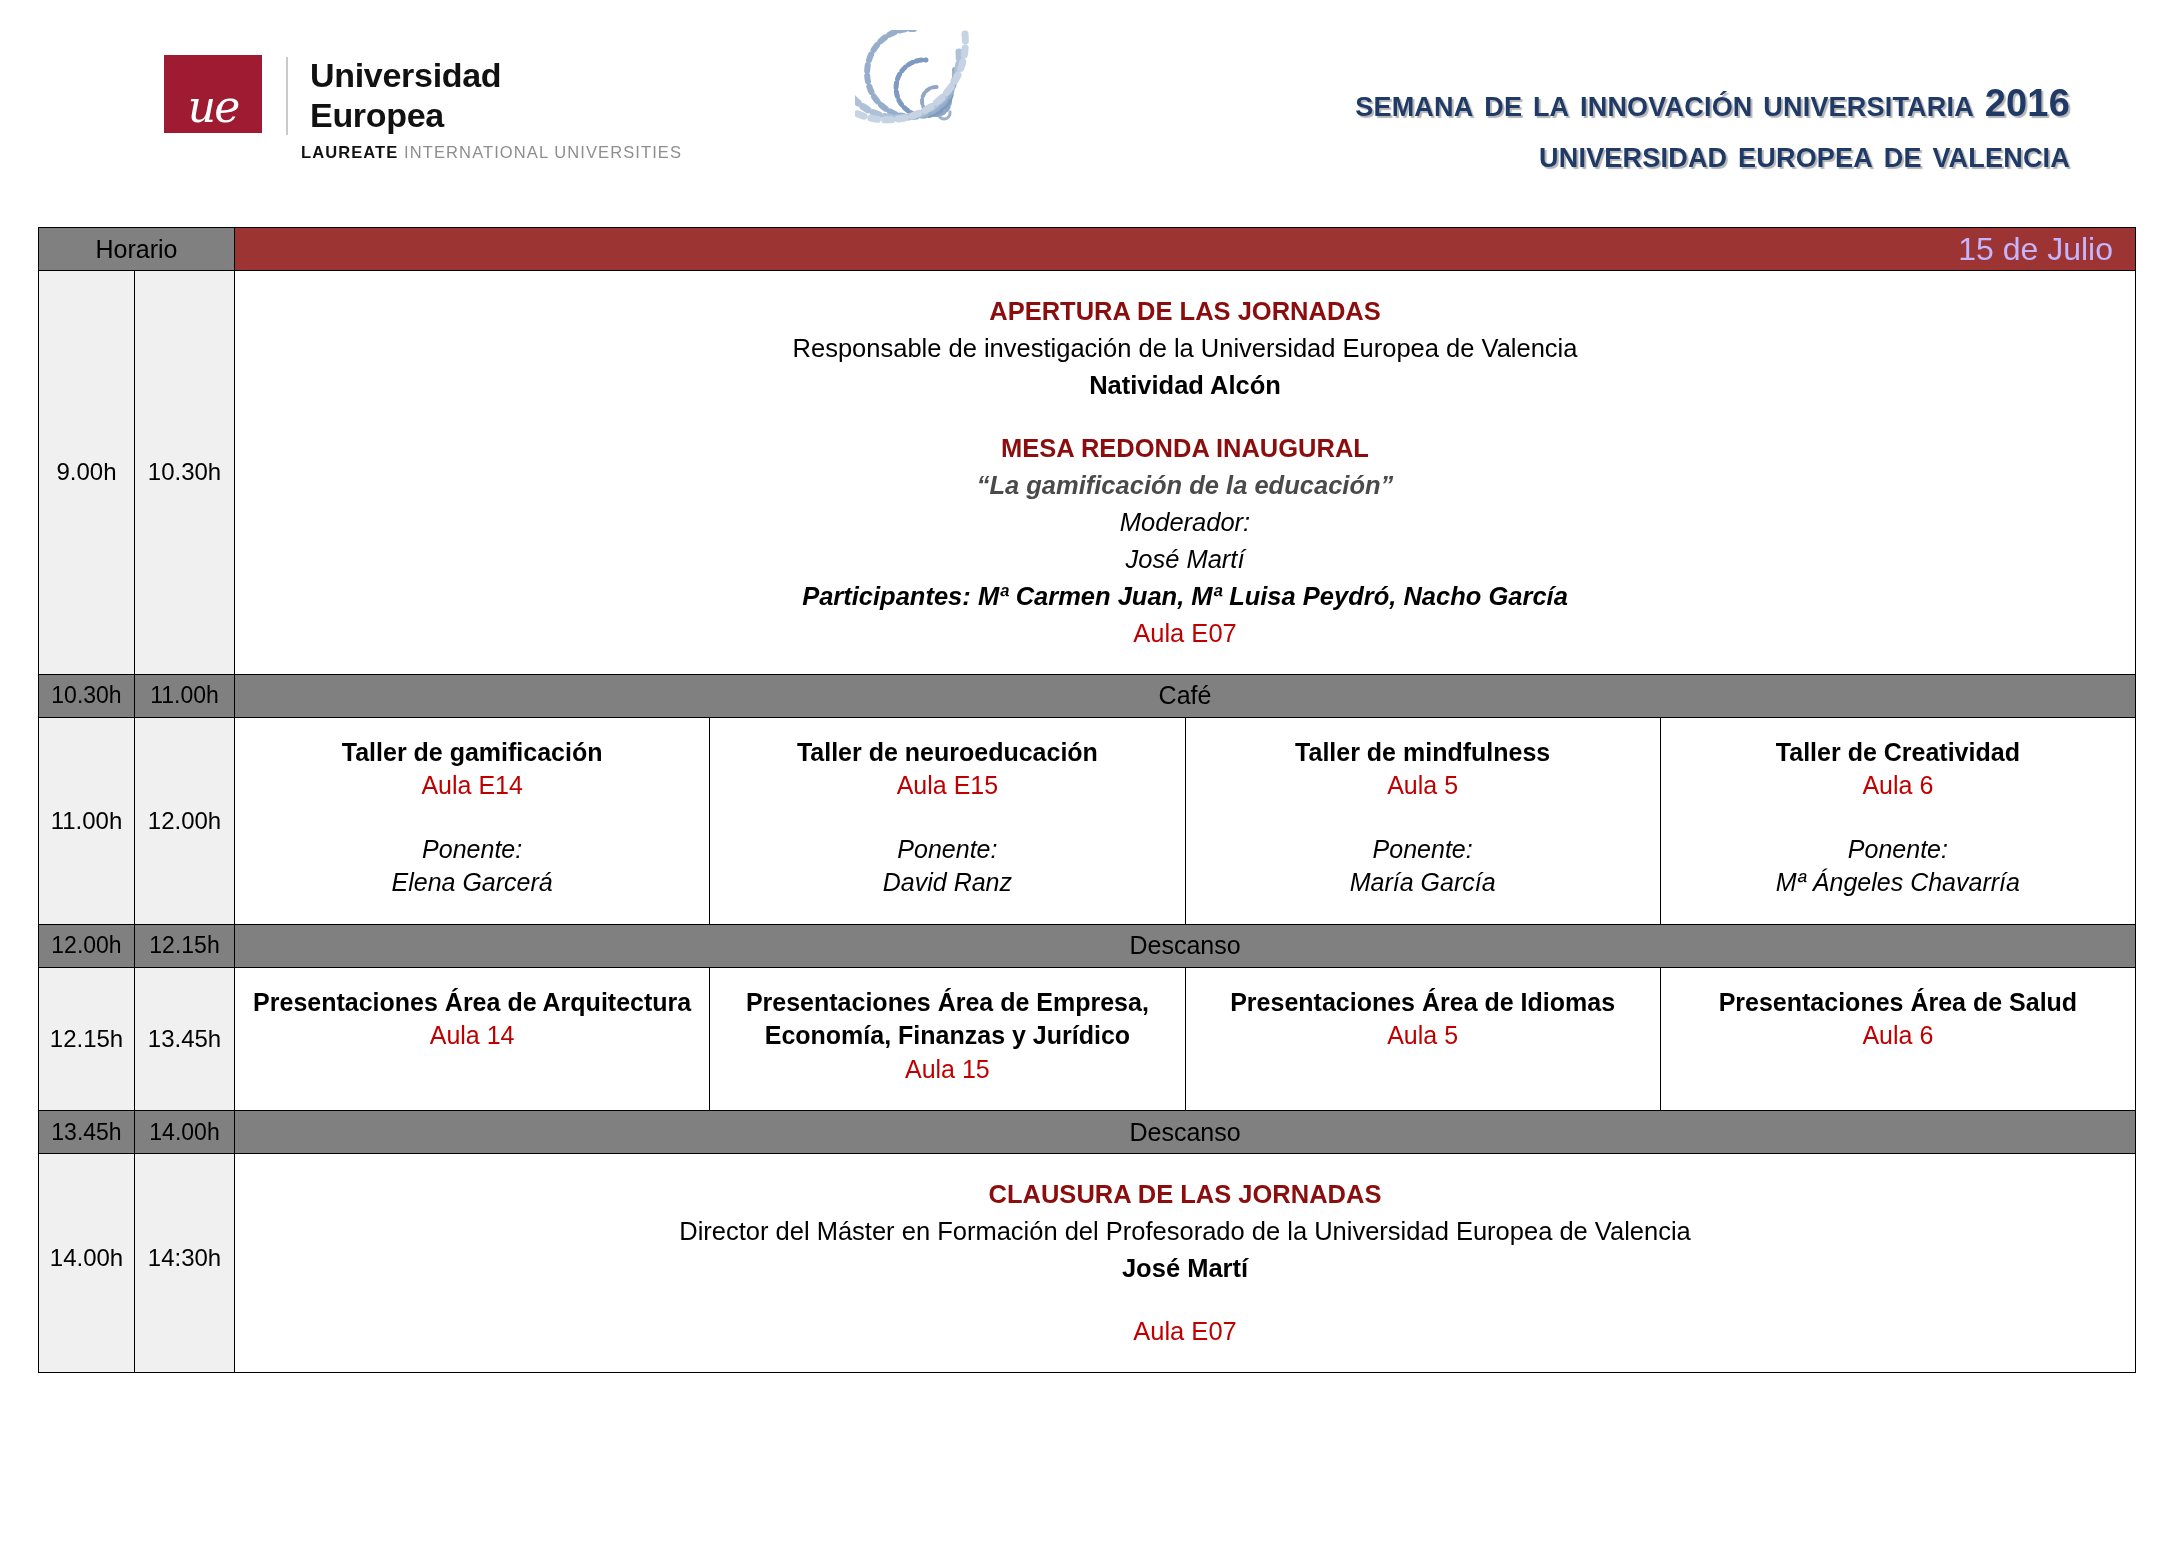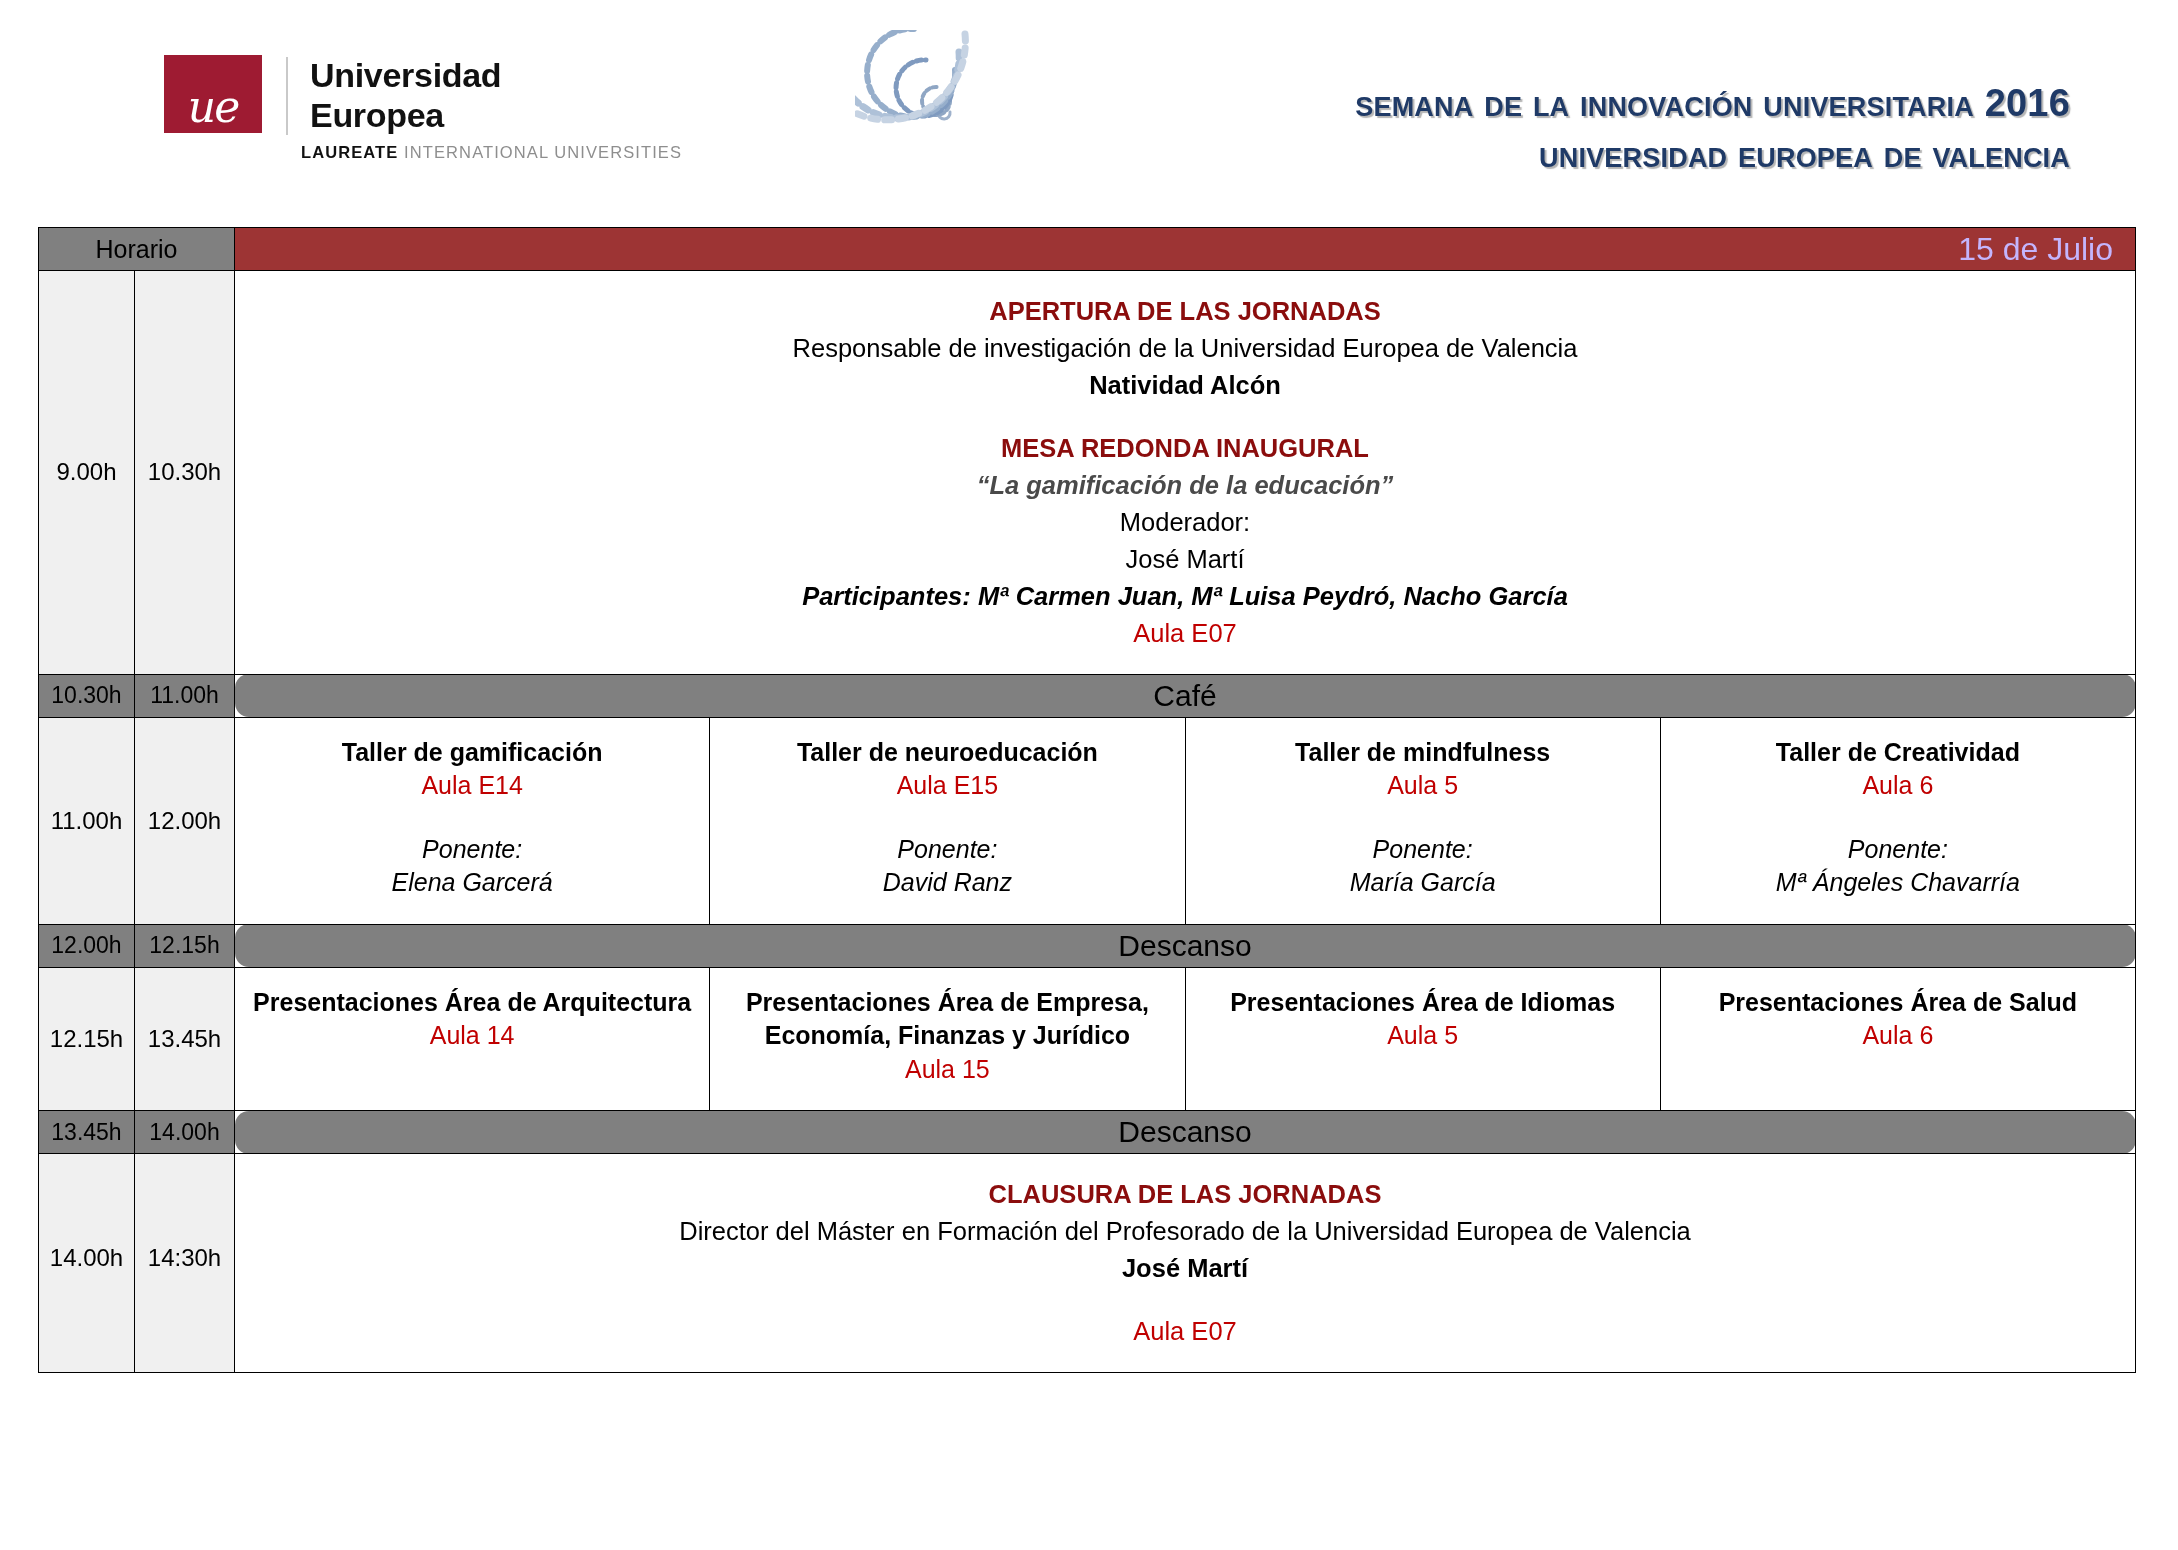--- a/index.html
+++ b/index.html
@@ -154,24 +154,23 @@
   }
   .timecell.grey {
     background: #808080;
     font-size: 23px;
   }
   .time-bottom { vertical-align: bottom; padding-bottom: 10px !important; }
 
   .breakcell {
     background: #808080;
     text-align: center;
-    font-size: 30px;
+    font-size: 25px;
     height: 42px;
     color: #000000;
-    border-radius: 14px;
   }
 
   .bigcell {
     background: #ffffff;
     text-align: center;
     padding: 22px 10px 22px 10px !important;
   }
 
   
   .ttl-red {
@@ -192,20 +191,21 @@
     line-height: 1.45;
   }
   .quote-it {
     color: #4A4A4A;
     font-weight: bold;
     font-style: italic;
     font-size: 25.5px;
     line-height: 1.45;
   }
   .it {
+    font-style: italic;
     font-size: 25.5px;
     line-height: 1.45;
     color: #000000;
   }
   .it-b {
     font-style: italic;
     font-weight: bold;
     font-size: 25.5px;
     line-height: 1.45;
     color: #000000;

